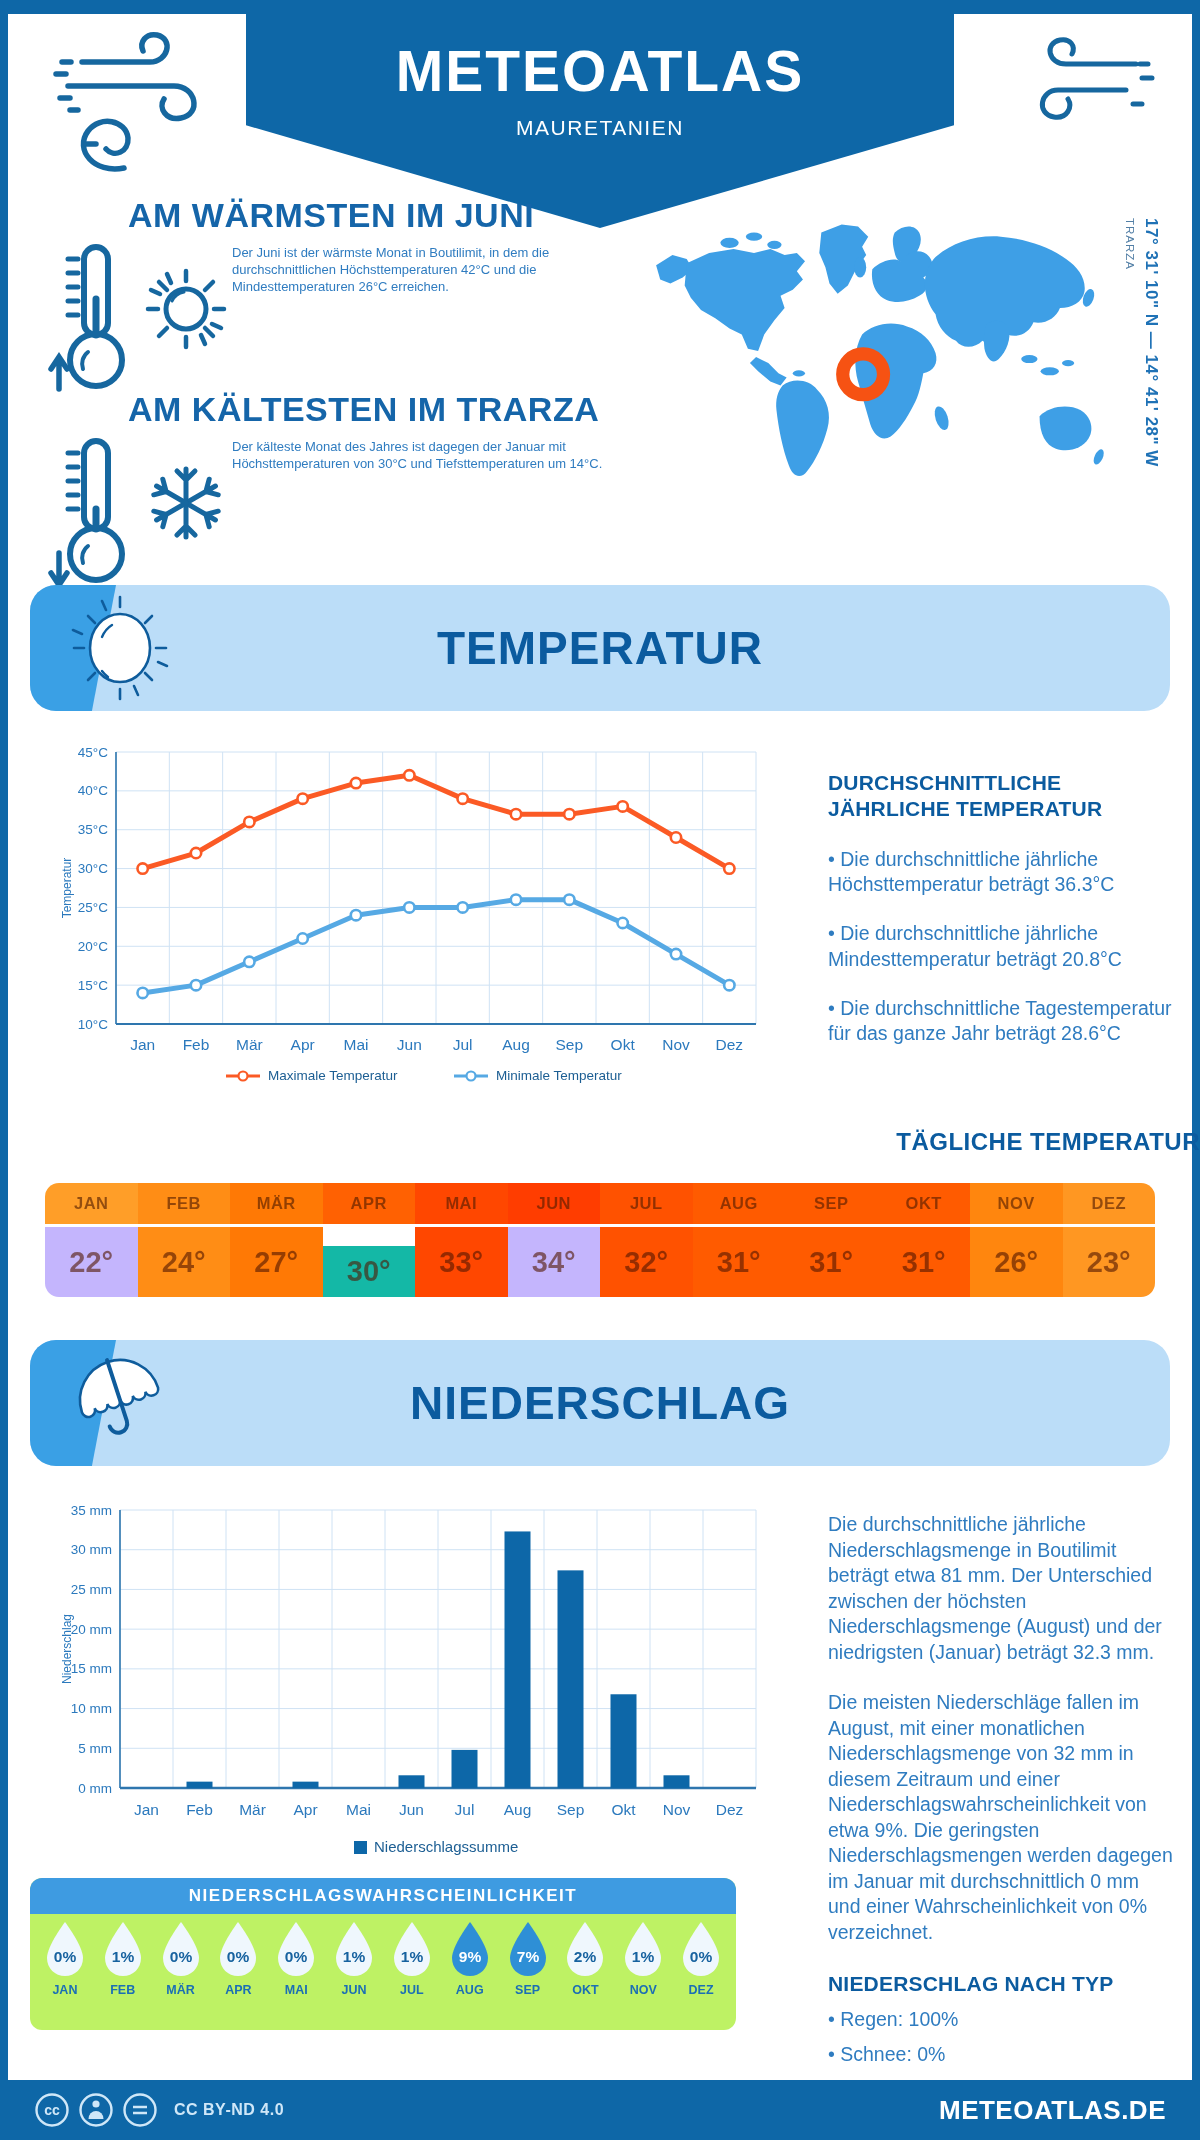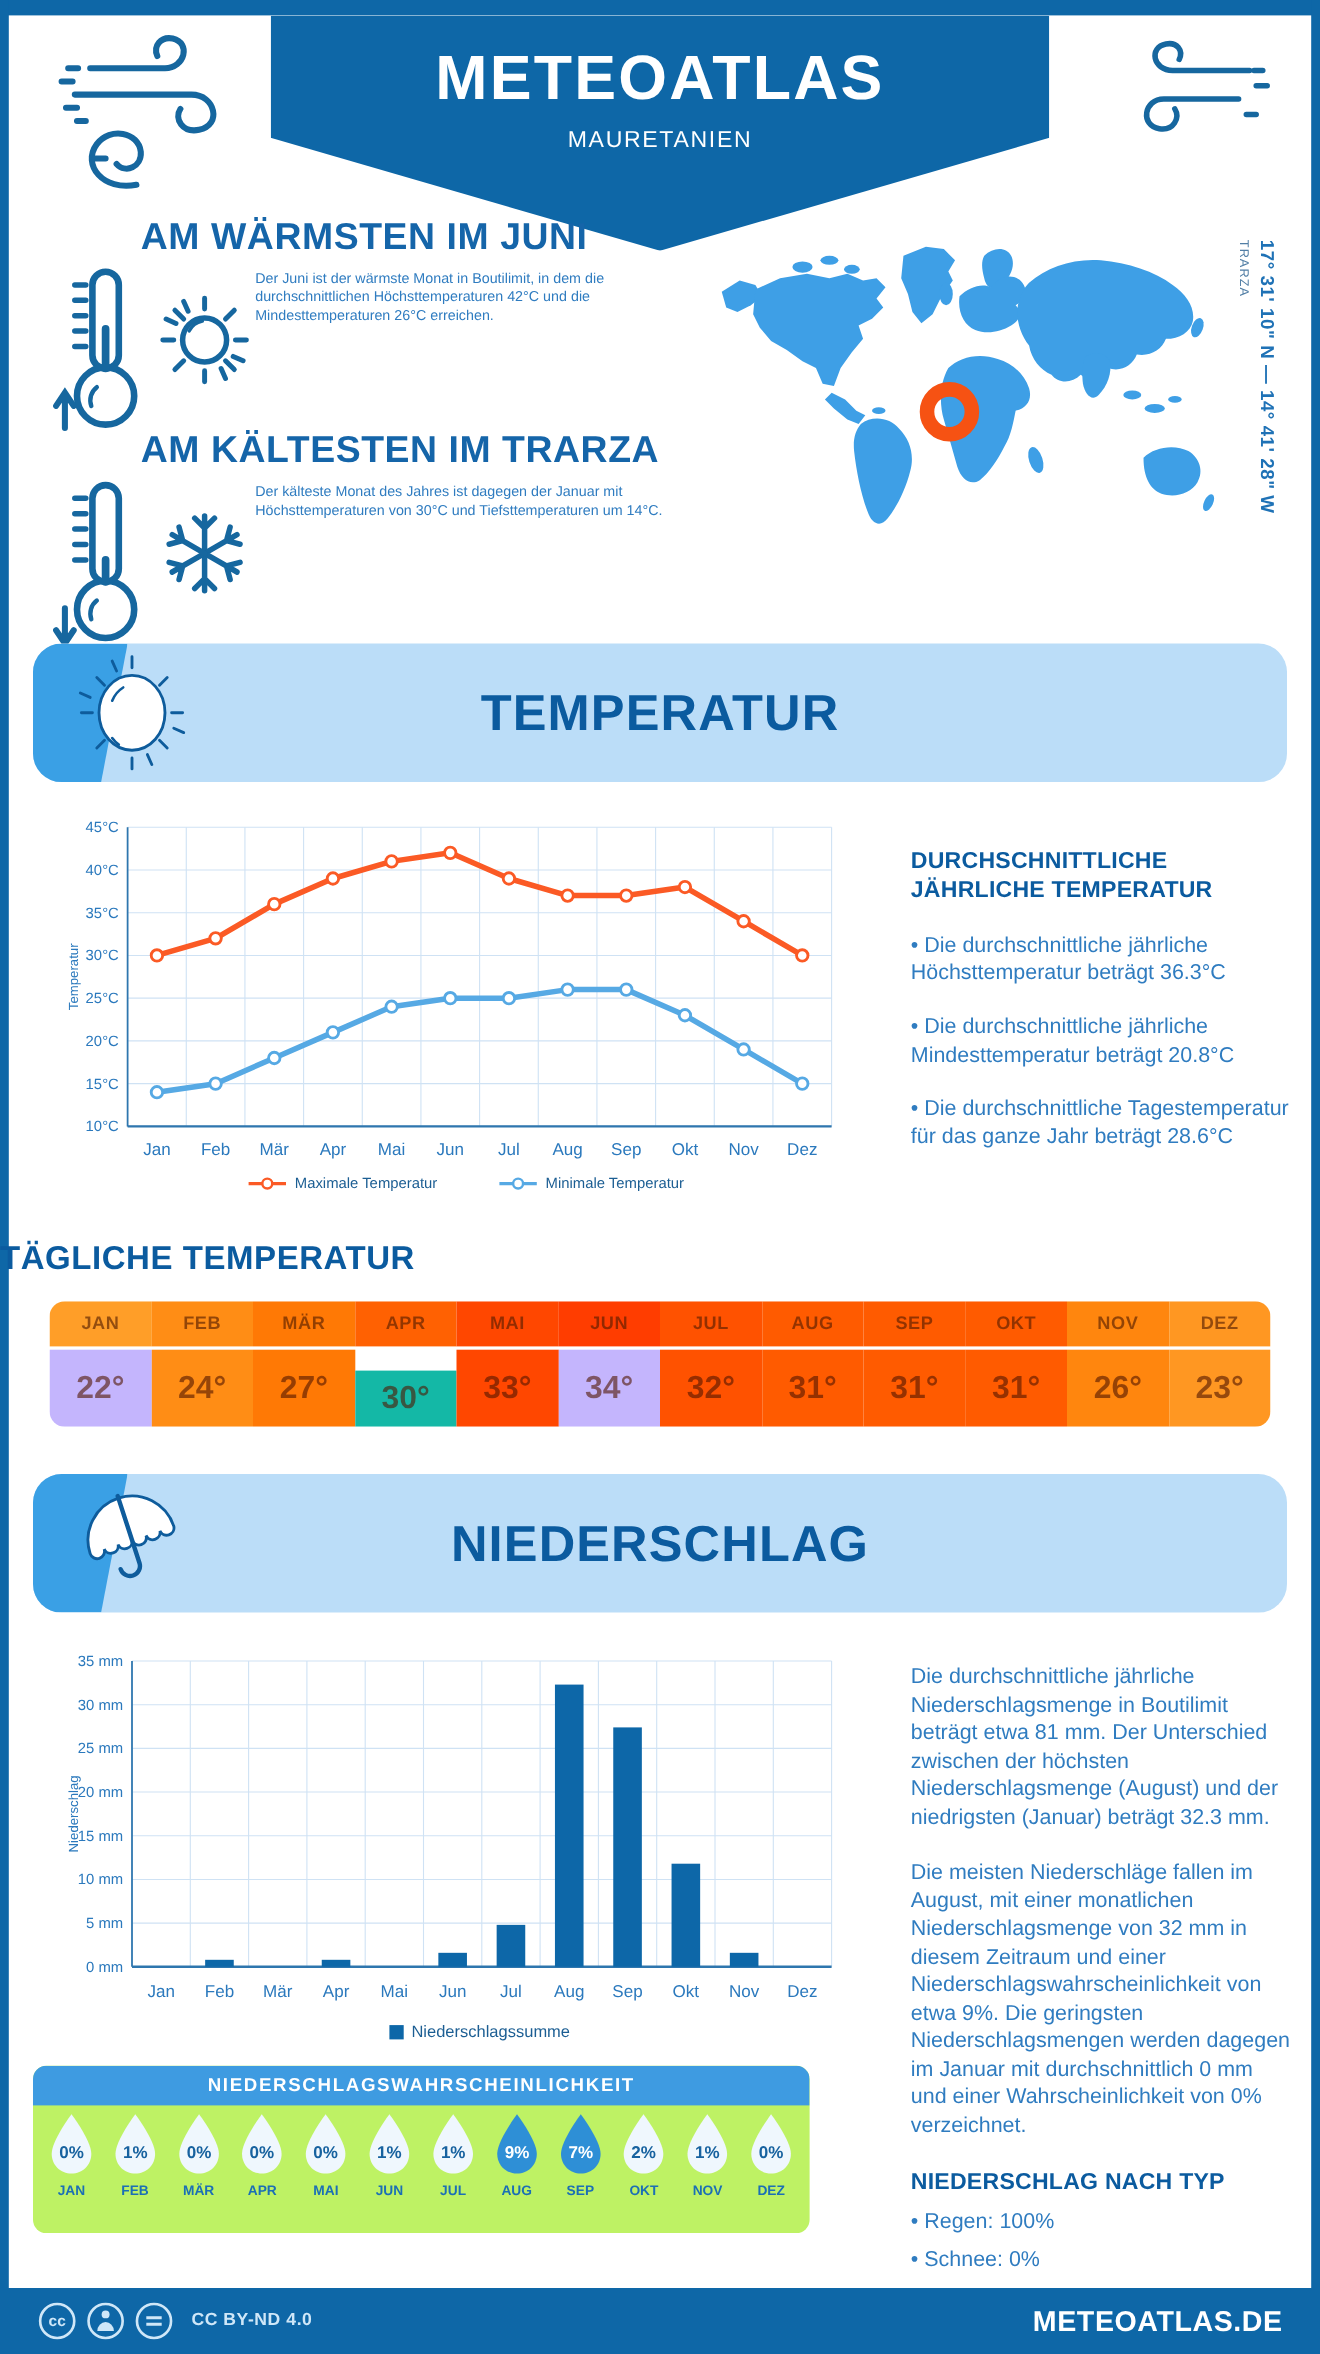--- a/index.html
+++ b/index.html
@@ -56,22 +56,22 @@
   .sidecol{position:absolute;left:828px;width:346px;}
   .col-temp{top:770px;}
   .col-prec{top:1512px;}
   .sidecol h3{margin:0 0 4px 0;font-size:21px;font-weight:bold;color:#0B5B9F;line-height:1.25;letter-spacing:.2px;}
   .sidecol .bullet{font-size:19.5px;color:#2F7CC0;line-height:1.3;margin-top:24px;}
   .sidecol .para{font-size:19.5px;color:#2F7CC0;line-height:1.31;margin:0 0 25px 0;}
   .sidecol .tbullet{font-size:19.5px;color:#2F7CC0;line-height:1.3;margin-top:10px;}
   .type-title{margin-top:4px !important;}
 
   
-  .daily-title{position:absolute;left:0;top:1128px;width:1200px;text-align:left;
-               font-size:30px;font-weight:bold;color:#0B5B9F;letter-spacing:.5px;}
+  .daily-title{position:absolute;left:0;top:1128px;width:1200px;text-align:right;
+               font-size:24px;font-weight:bold;color:#0B5B9F;letter-spacing:.5px;}
   .daily{position:absolute;left:45px;top:1183px;width:1110px;height:114px;border-radius:14px;overflow:hidden;}
   .drow{display:grid;grid-template-columns:repeat(12,1fr);}
   .drow.head{height:41px;}
   .drow.vals{height:73px;border-top:3px solid #fff;}
   .dcell{display:flex;align-items:center;justify-content:center;}
   .drow.head .dcell{font-size:16.5px;font-weight:bold;color:rgba(80,28,0,.62);letter-spacing:.5px;}
   .drow.vals .dcell{font-size:29px;font-weight:bold;color:rgba(80,22,0,.6);}
 
   
   .prob{position:absolute;left:30px;top:1878px;width:706px;height:152px;background:#bef264;border-radius:12px;overflow:hidden;}

